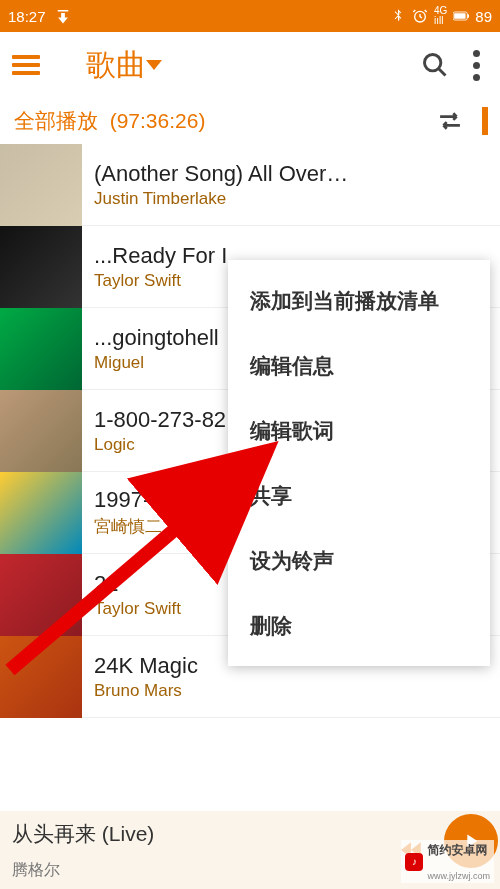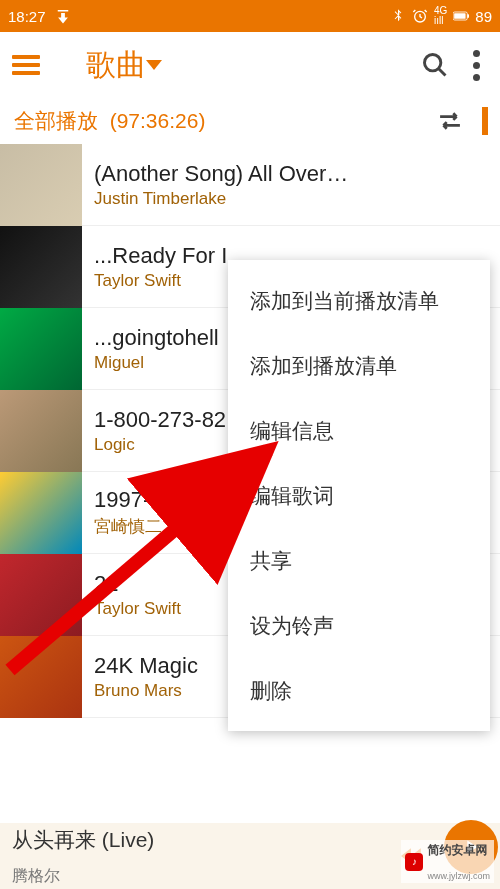--- a/index.html
+++ b/index.html
@@ -22,24 +22,24 @@
 .play-all-row .spacer { flex: 1; }
 .swap-icon { color: #444; }
 .orange-bar { width: 6px; height: 28px; background: #ea7500; margin-left: 18px; }
 .song-list { }
 .song-row { height: 82px; display: flex; align-items: center; border-bottom: 1px solid #eee; }
 .album-art { width: 82px; height: 82px; flex-shrink: 0; background: #ccc; }
 .song-info { flex: 1; padding-left: 12px; overflow: hidden; }
 .song-title { font-size: 22px; color: #222; white-space: nowrap; overflow: hidden; text-overflow: ellipsis; }
 .song-artist { font-size: 17px; color: #a16207; margin-top: 2px; }
 .expand-chev { padding: 0 20px; color: #bbb; }
-.context-menu { position: absolute; top: 260px; right: 10px; width: 262px; background: #fff; box-shadow: 0 2px 12px rgba(0,0,0,0.25); padding: 8px 0; z-index: 10; }
+.context-menu { position: absolute; top: 260px; right: 10px; width: 262px; background: #fff; box-shadow: 0 2px 12px rgba(0,0,0,0.25); padding: 8px 0; z-index: 10; font-weight: bold; }
 .context-menu-item { height: 65px; display: flex; align-items: center; padding: 0 22px; font-size: 21px; color: #333; }
 .arrow { position: absolute; top: 410px; left: 0; width: 290px; height: 270px; z-index: 20; pointer-events: none; }
-.now-playing { position: absolute; bottom: 0; left: 0; right: 0; height: 66px; background: #faf4ea; display: flex; align-items: center; padding: 8px 12px; z-index: 5; }
+.now-playing { position: absolute; bottom: 0; left: 0; right: 0; height: 78px; background: #faf4ea; display: flex; align-items: center; padding: 8px 12px; z-index: 5; }
 .np-info { flex: 1; }
 .np-title { font-size: 21px; color: #333; font-weight: 500; }
 .np-artist { font-size: 16px; color: #777; margin-top: 12px; }
 .np-controls { display: flex; align-items: center; gap: 18px; }
 .play-circle { width: 54px; height: 54px; border-radius: 50%; background: #ea7500; position: relative; display: flex; align-items: center; justify-content: center; margin-right: -10px; margin-top: -18px; }
 .watermark { position: absolute; bottom: 6px; right: 6px; z-index: 30; display: flex; align-items: center; gap: 4px; font-size: 11px; color: #888; background: rgba(255,255,255,0.7); padding: 2px 4px; }
 .wm-badge { width: 18px; height: 18px; background: #d00; border-radius: 4px; display: flex; align-items: center; justify-content: center; color: #fff; font-size: 10px; }
 
 .art1{background:linear-gradient(135deg,#c8bda5,#d9cdb2);} .art2{background:linear-gradient(135deg,#111,#333);} .art3{background:linear-gradient(135deg,#0a4,#063);} .art4{background:linear-gradient(135deg,#b97,#875);} .art5{background:linear-gradient(135deg,#fc3,#08b);} .art6{background:linear-gradient(135deg,#c1272d,#8c1b21);} .art7{background:linear-gradient(135deg,#c51,#a31);} .art8{background:linear-gradient(135deg,#58a,#357);}
 </style>
@@ -152,21 +152,20 @@
     <div class="album-art art7"></div>
     <div class="song-info">
       <div class="song-title">24K Magic</div>
       <div class="song-artist">Bruno Mars</div>
     </div>
   </div>
 </div>
 
 <div class="context-menu">
   <div class="context-menu-item">添加到当前播放清单</div>
-  <div class="context-menu-item">添加到播放清单</div>
   <div class="context-menu-item">编辑信息</div>
   <div class="context-menu-item">编辑歌词</div>
   <div class="context-menu-item">共享</div>
   <div class="context-menu-item">设为铃声</div>
   <div class="context-menu-item">删除</div>
 </div>
 
 <svg class="arrow" viewBox="0 0 290 270">
   <defs>
       <marker id="ah" markerWidth="12" markerHeight="12" refX="9" refY="5" orient="auto">

